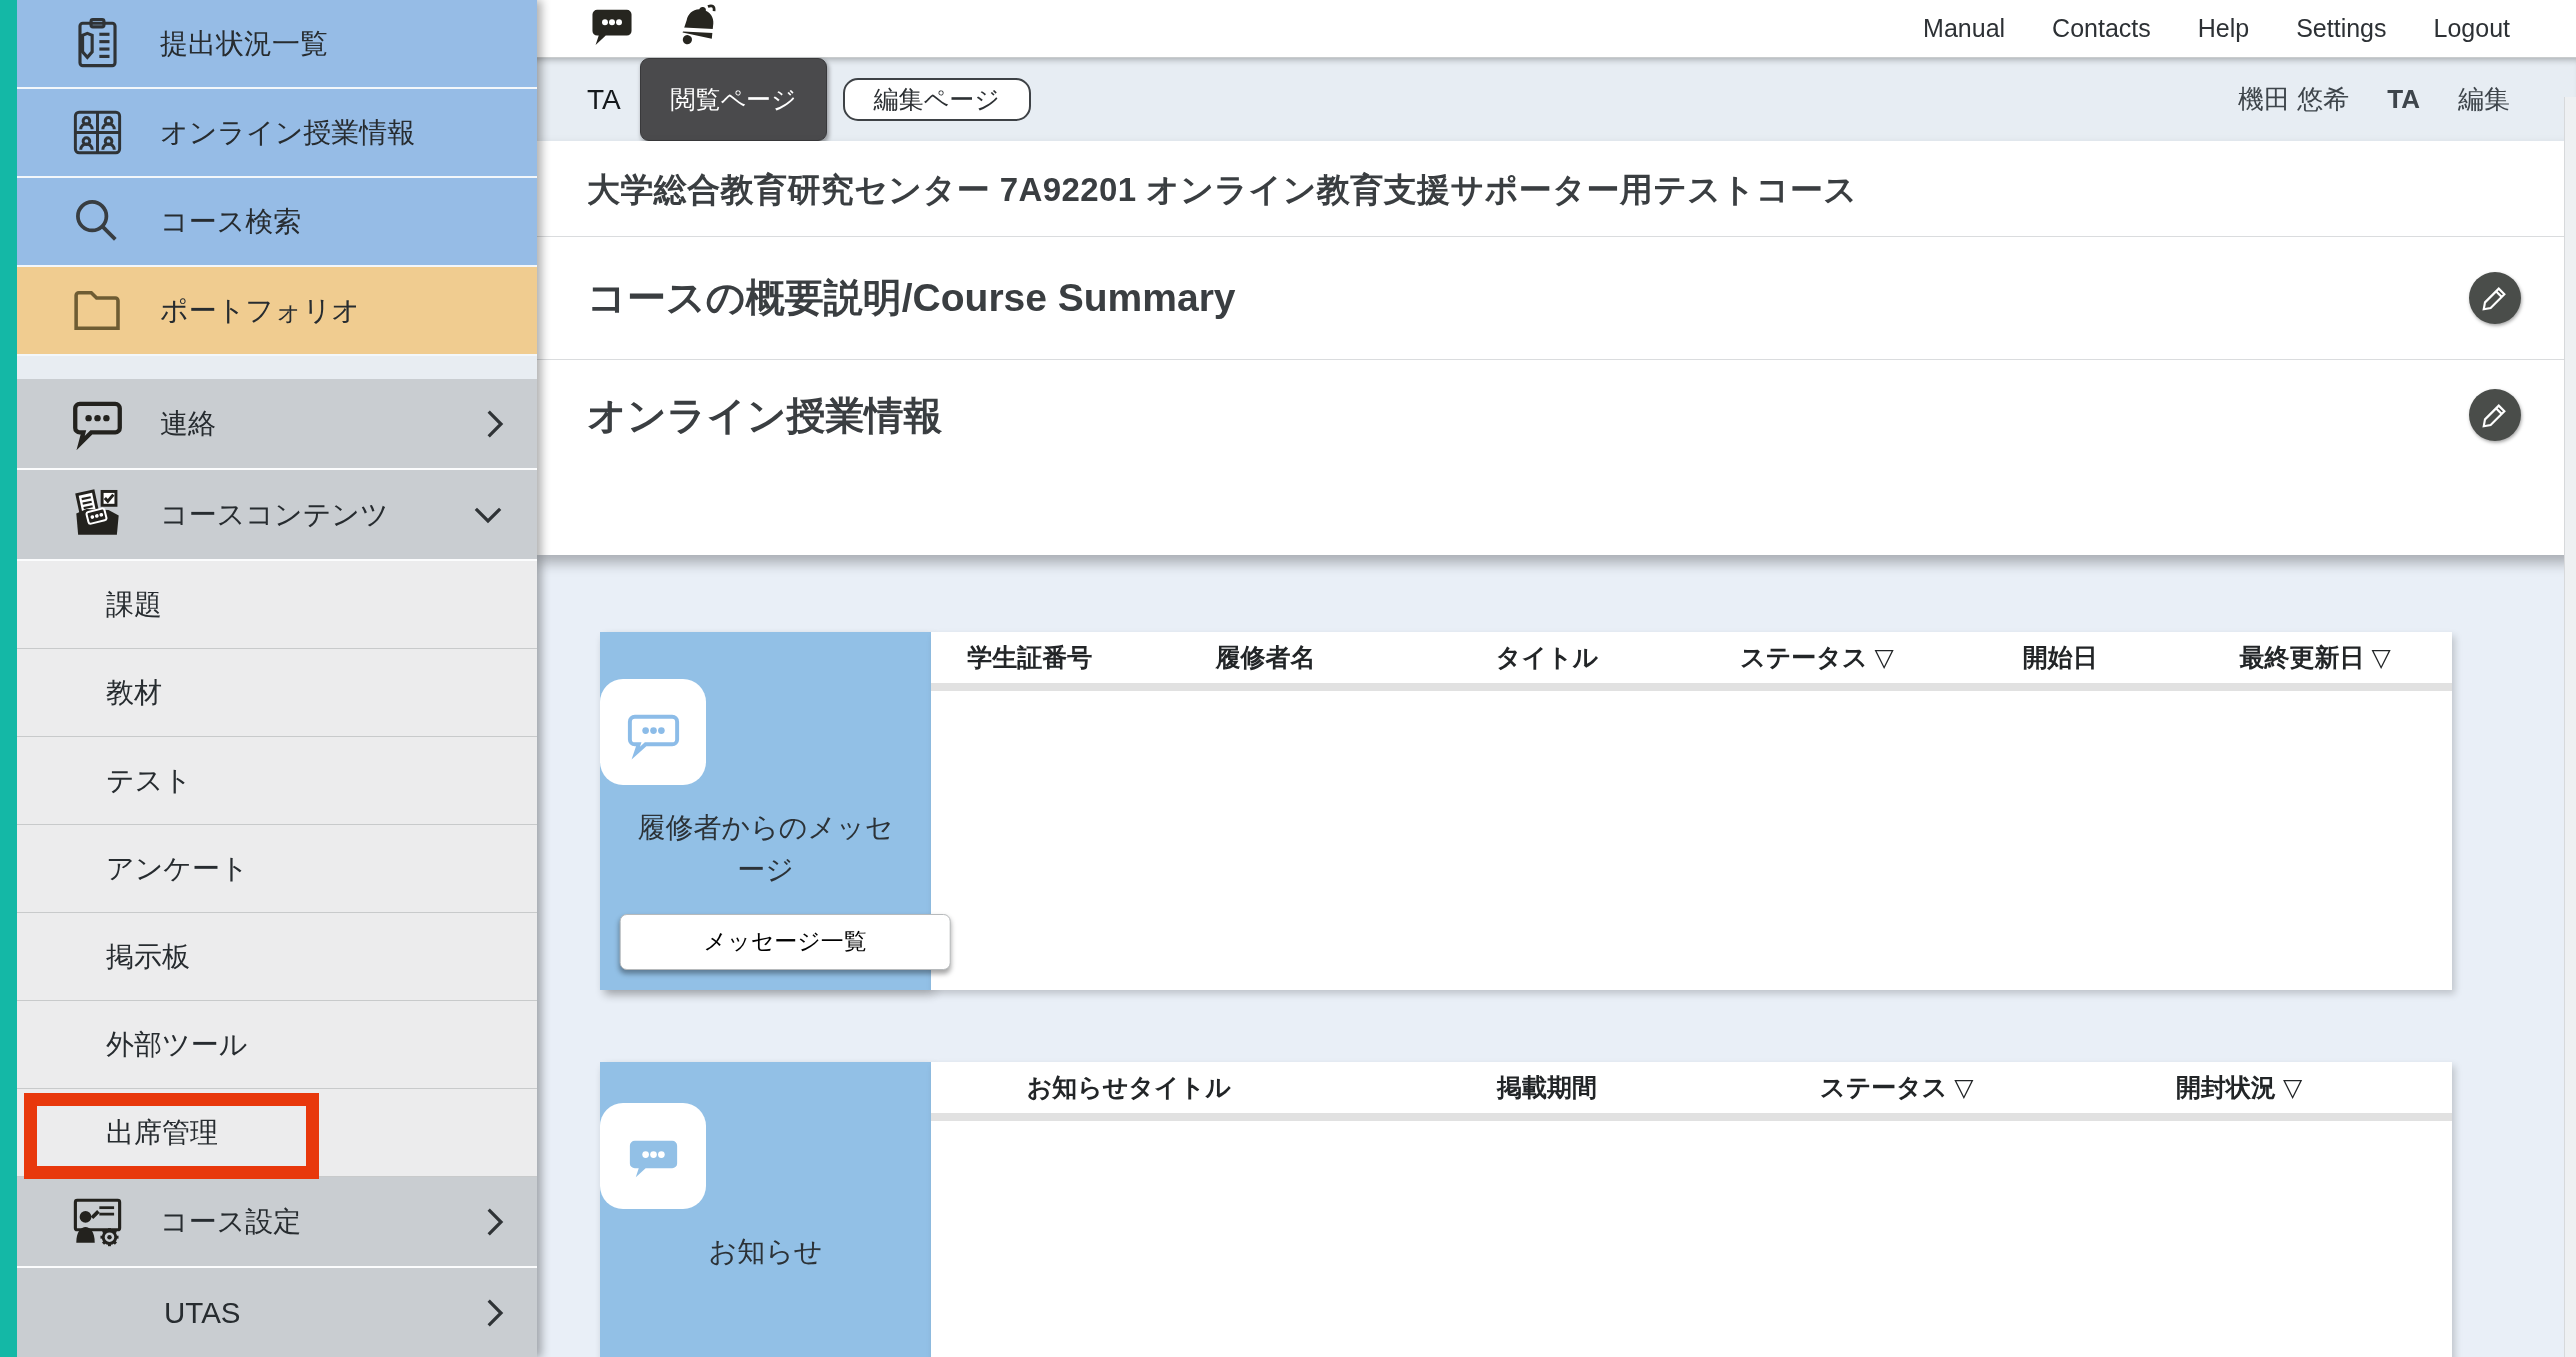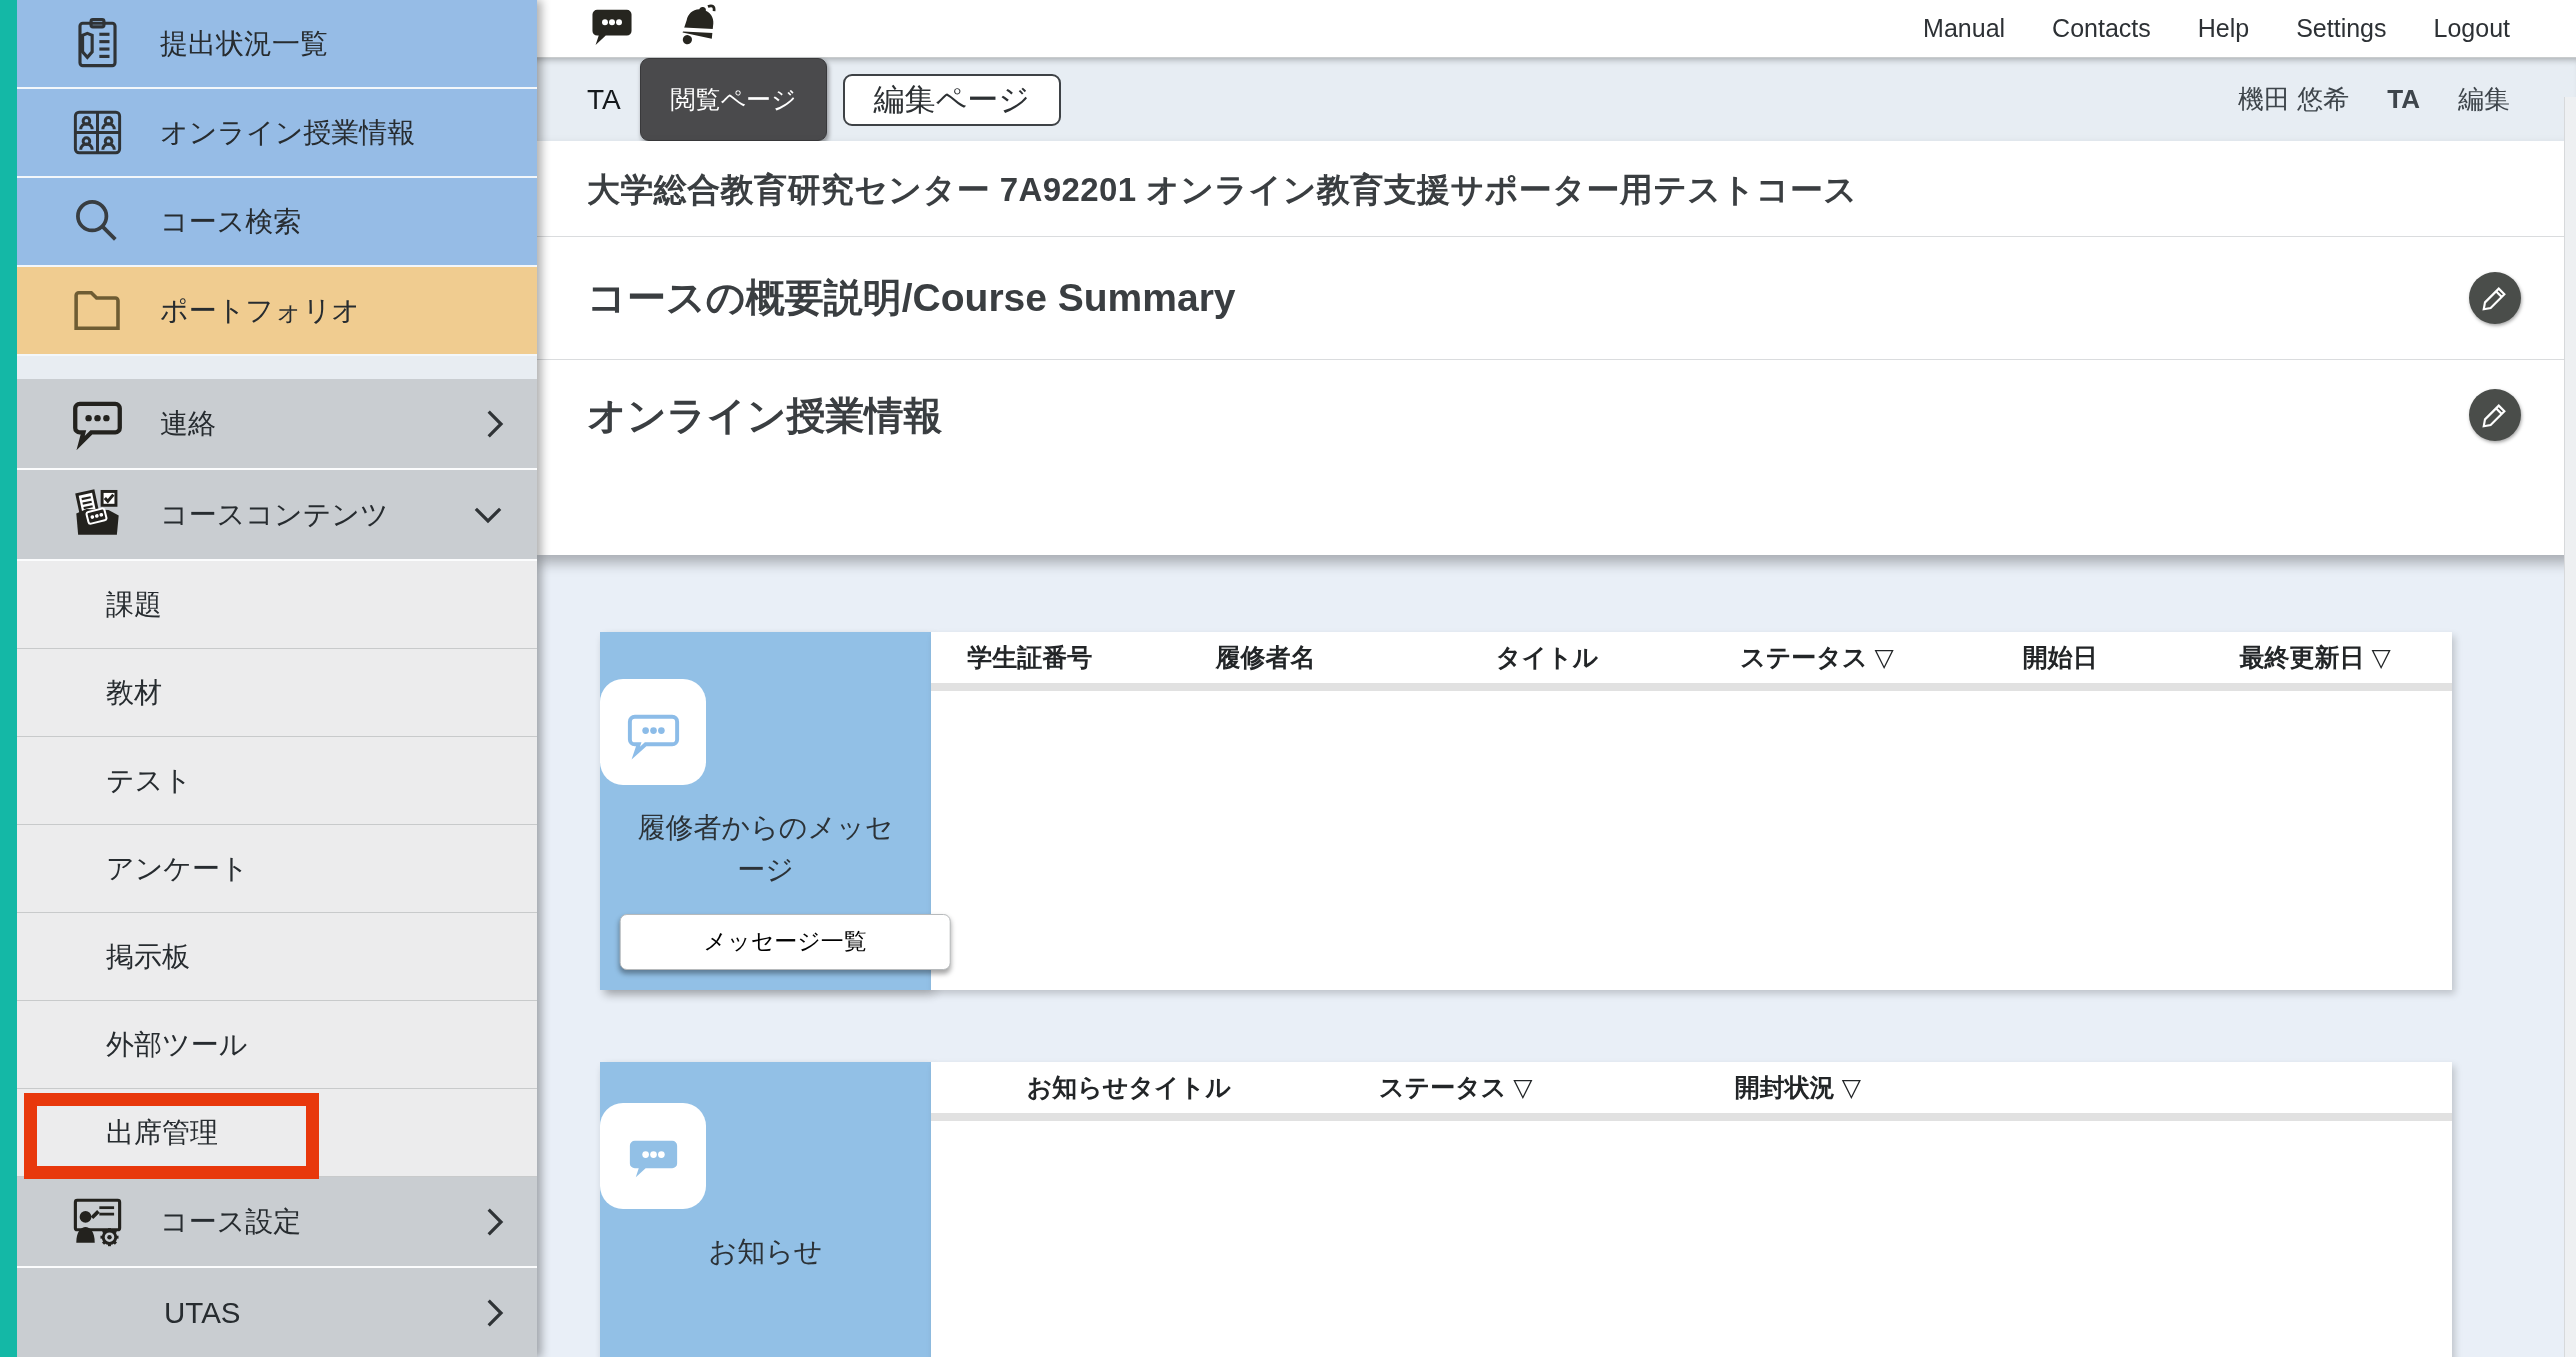--- a/index.html
+++ b/index.html
@@ -32,21 +32,21 @@
   .topbar .icons { display:flex; align-items:center; gap:36px; }
   .topbar .menu { margin-left:auto; display:flex; gap:47px; font-size:25px; color:#2d3135; }
   .menu-item { cursor:pointer; }
 
   .toolbar { height:84px; background:#e7edf3; border-top:1.8px solid #c9cccd;
              box-shadow:inset 0 6.3px 6.3px -4.5px rgba(0,0,0,.28);
              display:flex; align-items:center; padding:0 66px 0 50px; }
   .role-label { font-size:28px; color:#15191c; margin-right:19.7px; }
   .btn-view { background:#4a4a4c; color:#fff; font-size:25px; padding:24px 29px; border-radius:9px;
               border:1.8px solid #39393b; box-shadow:1.8px 2.7px 4.5px rgba(0,0,0,.35); cursor:pointer; }
-  .btn-edit { background:#fff; color:#2c3033; font-size:31px; padding:3px 29px; border-radius:9px;
+  .btn-edit { background:#fff; color:#2c3033; font-size:25px; padding:3px 29px; border-radius:15px;
               border:2.7px solid #3e4246; margin-left:16px; cursor:pointer; }
   .user-area { margin-left:auto; display:flex; align-items:center; gap:38px; font-size:26px; color:#3e454b; }
   .user-role { font-weight:bold; }
   .user-edit { cursor:pointer; }
 
   .white-section { background:#fff; position:relative; z-index:2; box-shadow:0 8px 12.5px rgba(0,0,0,.28); }
   .course-title { font-size:33px; font-weight:bold; color:#3a3e41; padding:27px 50px 23px;
                   border-bottom:0.9px solid #dadcde; letter-spacing:0.4px; }
   .section-row { display:flex; align-items:center; padding:0 55px 0 50px; }
   .section-row.first { height:123px; border-bottom:0.9px solid #dadcde; }
@@ -358,20 +358,21 @@
               <circle cx="12" cy="15" r="1.7" fill="#fff"></circle>
                 <circle cx="16" cy="15" r="1.7" fill="#fff"></circle>
                 <circle cx="20" cy="15" r="1.7" fill="#fff"></circle>
             </svg>
           </span>
           <span class="card-label">お知らせ</span>
         </div>
         <div class="panel-table">
           <div class="thead">
             <span class="th t2c1">お知らせタイトル</span>
+            <span class="th t2c2">掲載期間</span>
             <span class="th t2c3 sortable">ステータス ▽</span>
             <span class="th t2c4 sortable">開封状況 ▽</span>
           </div>
           <div class="tbody"></div>
         </div>
       </div>
 
     </div>
   </div>
 </div>

